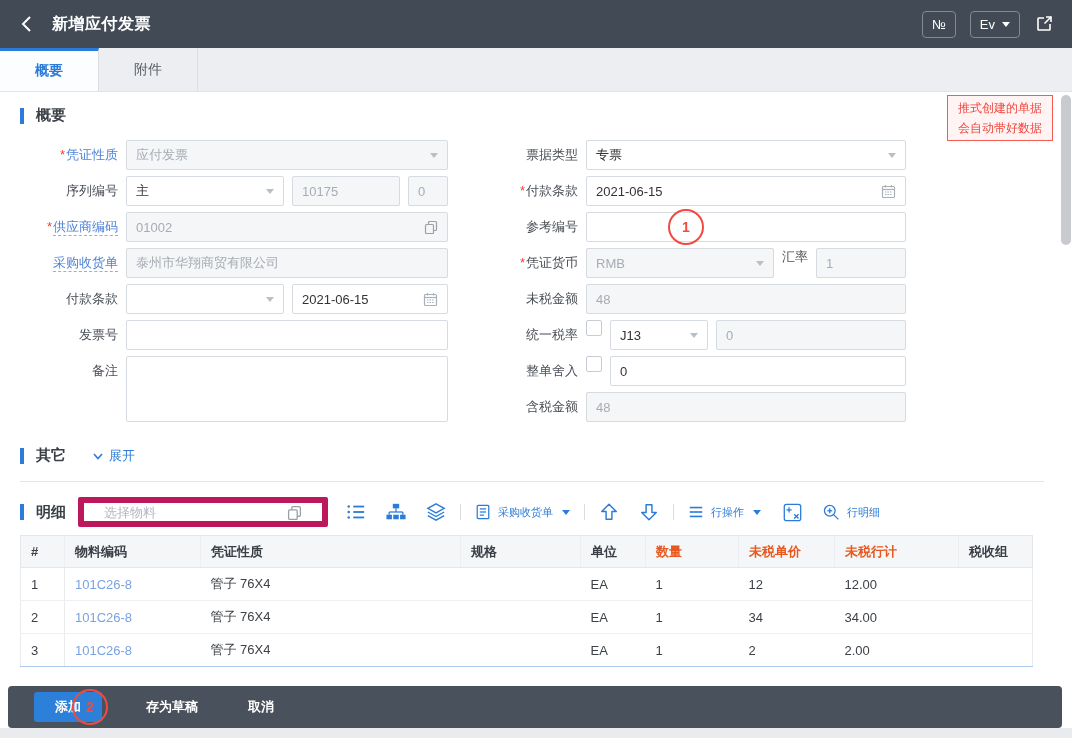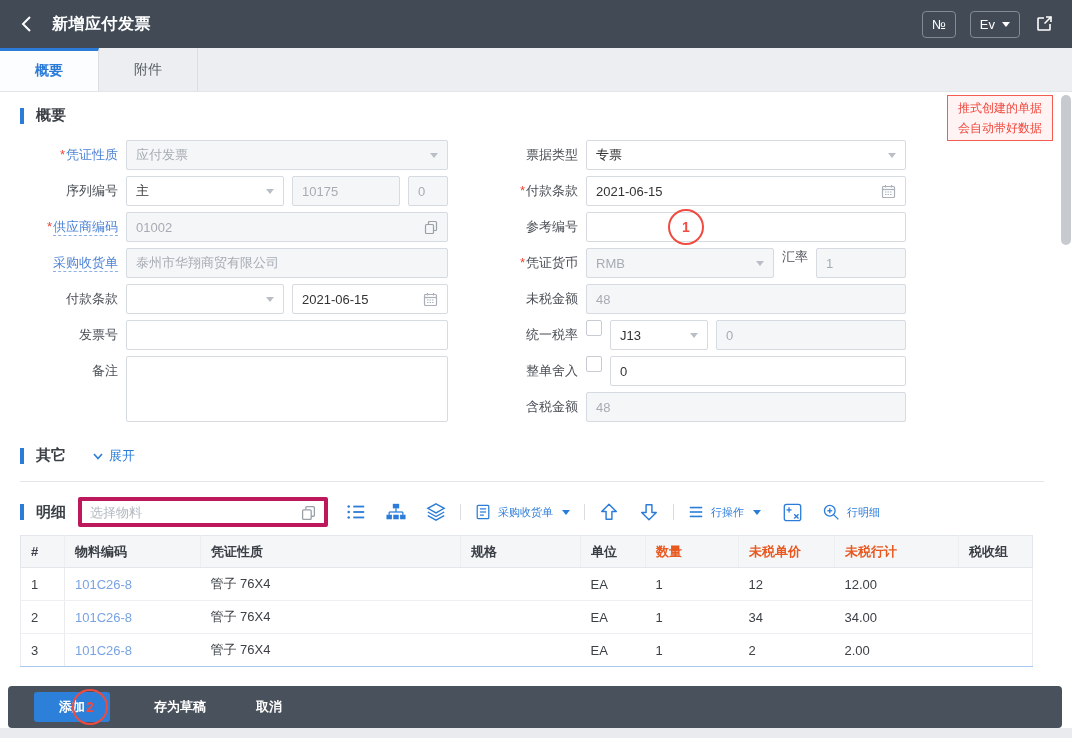--- a/index.html
+++ b/index.html
@@ -58,21 +58,21 @@
   .thumb{position:absolute;top:95px;right:1px;width:10px;height:150px;background:#c7cacf;border-radius:5px;cursor:pointer}
   .circ{position:absolute;width:36px;height:36px;border:2px solid #ef4b40;border-radius:50%;
         display:flex;align-items:center;justify-content:center;color:#ef4b40;font-size:14px;font-weight:bold;z-index:6}
 
   
   .expand{display:flex;align-items:center;gap:5px;color:#2b7cd9;font-size:13px;margin-left:26px;cursor:pointer}
   .divider{position:absolute;top:481px;left:20px;right:28px;height:1px;background:#e3e6ea}
 
   
   .dtb{position:absolute;top:494px;left:20px;height:36px;display:flex;align-items:center}
-  .search{margin-left:12px;width:250px;height:30px;border:4px solid #be185d;border-radius:2px;display:flex;align-items:center;padding:0 8px;background:#fff}
+  .search{margin-left:12px;width:250px;height:30px;border:6px solid #be185d;border-radius:2px;display:flex;align-items:center;padding:0 20px;background:#fff}
   .search input{border:none;outline:none;flex:1;font-size:13px;color:#333;min-width:0;font-family:inherit}
   .search input::placeholder{color:#b3b8c0}
   .tico{display:flex;align-items:center;cursor:pointer}
   .tdiv{width:1px;height:16px;background:#d9dce1;margin-left:14px}
   .tbtn{display:flex;align-items:center;gap:7px;color:#2b7cd9;font-size:11px;cursor:pointer}
   .tbtn .caret{border-top-color:#2b7cd9;margin-left:2px}
 
   
   .grid{position:absolute;top:535px;left:20px;width:1012px;border-collapse:collapse;table-layout:fixed;font-size:13px}
   .grid th{height:32px;background:#f5f6f8;border-top:1px solid #e3e6ea;border-bottom:1px solid #e3e6ea;
@@ -83,21 +83,21 @@
   .grid th.orange{color:#e8581f}
   .grid td{height:33px;border-bottom:1px solid #edeff2;padding:0 10px;color:#3c4147;background:#fff}
   .grid td:first-child{border-left:1px solid #e9ebee;border-right:1px solid #e9ebee}
   .grid td:last-child{border-right:1px solid #e9ebee}
   .grid tr:last-child td{border-bottom:1px solid #abc9ef}
   .grid td.link{color:#79a3e2;cursor:pointer}
 
   
   .footer{position:absolute;top:686px;left:8px;width:1054px;height:42px;background:#49515c;border-radius:4px;
           display:flex;align-items:center;padding-left:26px}
-  .btn-add{width:76px;height:30px;background:#2d80da;border-radius:3px;color:#fff;font-size:13px;font-weight:bold;
+  .btn-add{width:68px;height:30px;background:#2d80da;border-radius:3px;color:#fff;font-size:13px;font-weight:bold;
            display:flex;align-items:center;justify-content:center;cursor:pointer}
   .flink{color:#fff;font-size:13px;font-weight:bold;cursor:pointer}
   .flink.s1{margin-left:44px}
   .flink.s2{margin-left:50px}
   .strip{position:absolute;bottom:0;left:0;right:0;height:10px;background:#e9ebee}
 
   svg{display:block}
 </style>
 </head>
 <body>

